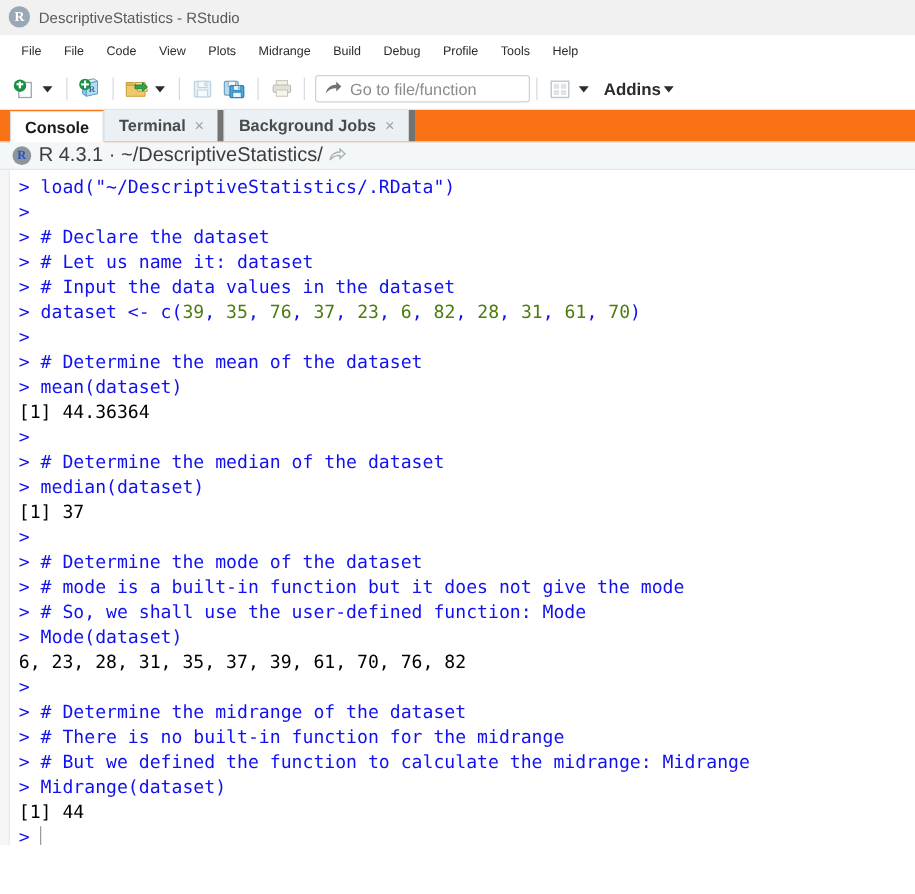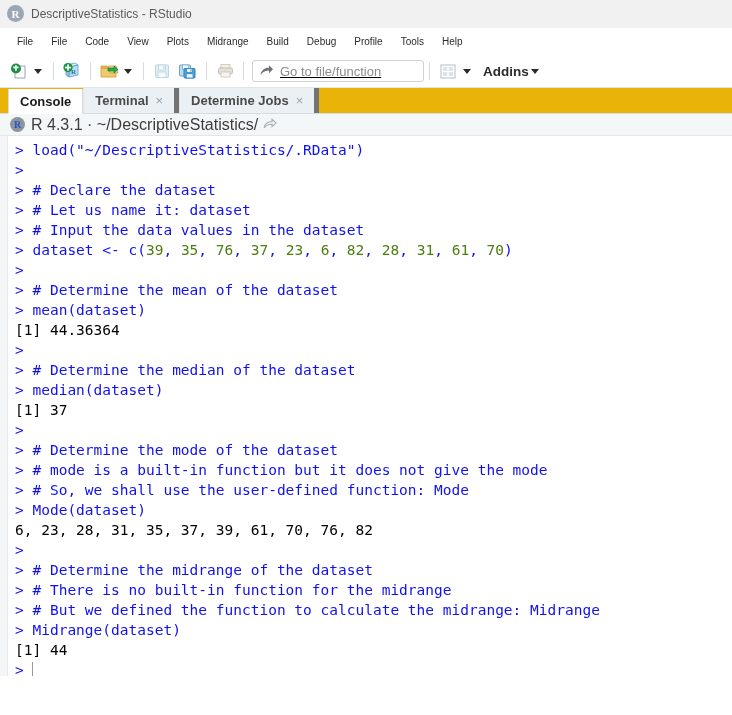--- a/index.html
+++ b/index.html
@@ -82,41 +82,40 @@
     cursor: default;
   }
   #gotofile {
     width: 172px; height: 22px;
     border: 1px solid #d0d2d4;
     border-radius: 3px;
     background: #ffffff;
     display: flex; align-items: center;
     padding: 0 6px;
     margin-left: 3px;
-    text-decoration: underline;
   }
   #gotofile-text {
     font-size: 13px;
     color: #8b8b8b;
     margin-left: 6px;
     white-space: nowrap;
   }
   #addins-label {
     font-size: 13.5px;
     color: #2b2b2b;
     margin-left: 6px;
     white-space: nowrap;
     cursor: default;
     font-weight: bold;
   }
 
   
   #tabbar {
     height: 26px;
-    background: #eab308;
+    background: #f97316;
     display: flex;
     align-items: flex-end;
     padding-left: 8px;
     border-bottom: 1px solid #d5dde1;
   }
   .tab {
     height: 25px;
     display: flex; align-items: center;
     padding: 0 11px;
     font-size: 13px;
@@ -330,21 +329,21 @@
 
 <div id="tabbar">
   <div class="tab active">
     <span>Console</span>
   </div>
   <div class="tab">
     <span>Terminal</span>
     <span class="tab-close">×</span>
   </div>
   <div class="tab">
-    <span>Determine Jobs</span>
+    <span>Background Jobs</span>
     <span class="tab-close">×</span>
   </div>
 </div>
 
 <div id="sessionbar">
   <div id="r-badge">R</div>
   <div id="session-text">R 4.3.1  ·  ~/DescriptiveStatistics/</div>
   <span id="session-arrow">
     <svg width="14" height="13" viewBox="0 0 14 13">
       <path d="M1 10 C2 5.2 5.8 3.6 9 3.6 L9 1.2 L13 5 L9 8.8 L9 6.3 C6.3 6.3 3.4 7 1 10 Z" fill="none" stroke="#a9b0b5" stroke-width="1.1"></path>

